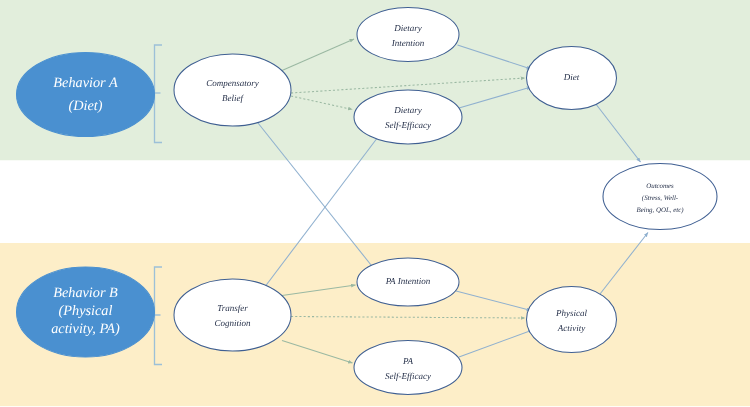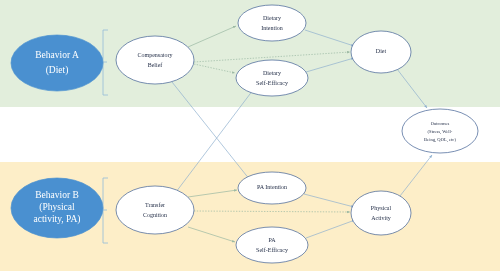--- a/index.html
+++ b/index.html
@@ -9,20 +9,21 @@
   }
   body {
     font-family: "Liberation Serif", serif;
   }
   #stage {
     position: relative;
     width: 500px;
     height: 271px;
     overflow: hidden;
     background: #ffffff;
+    font-style: italic;
   }
   #stage svg {
     position: absolute;
     top: 0;
     left: 0;
     width: 500px;
     height: 271px;
   }
   text {
     font-family: "Liberation Serif", serif;

